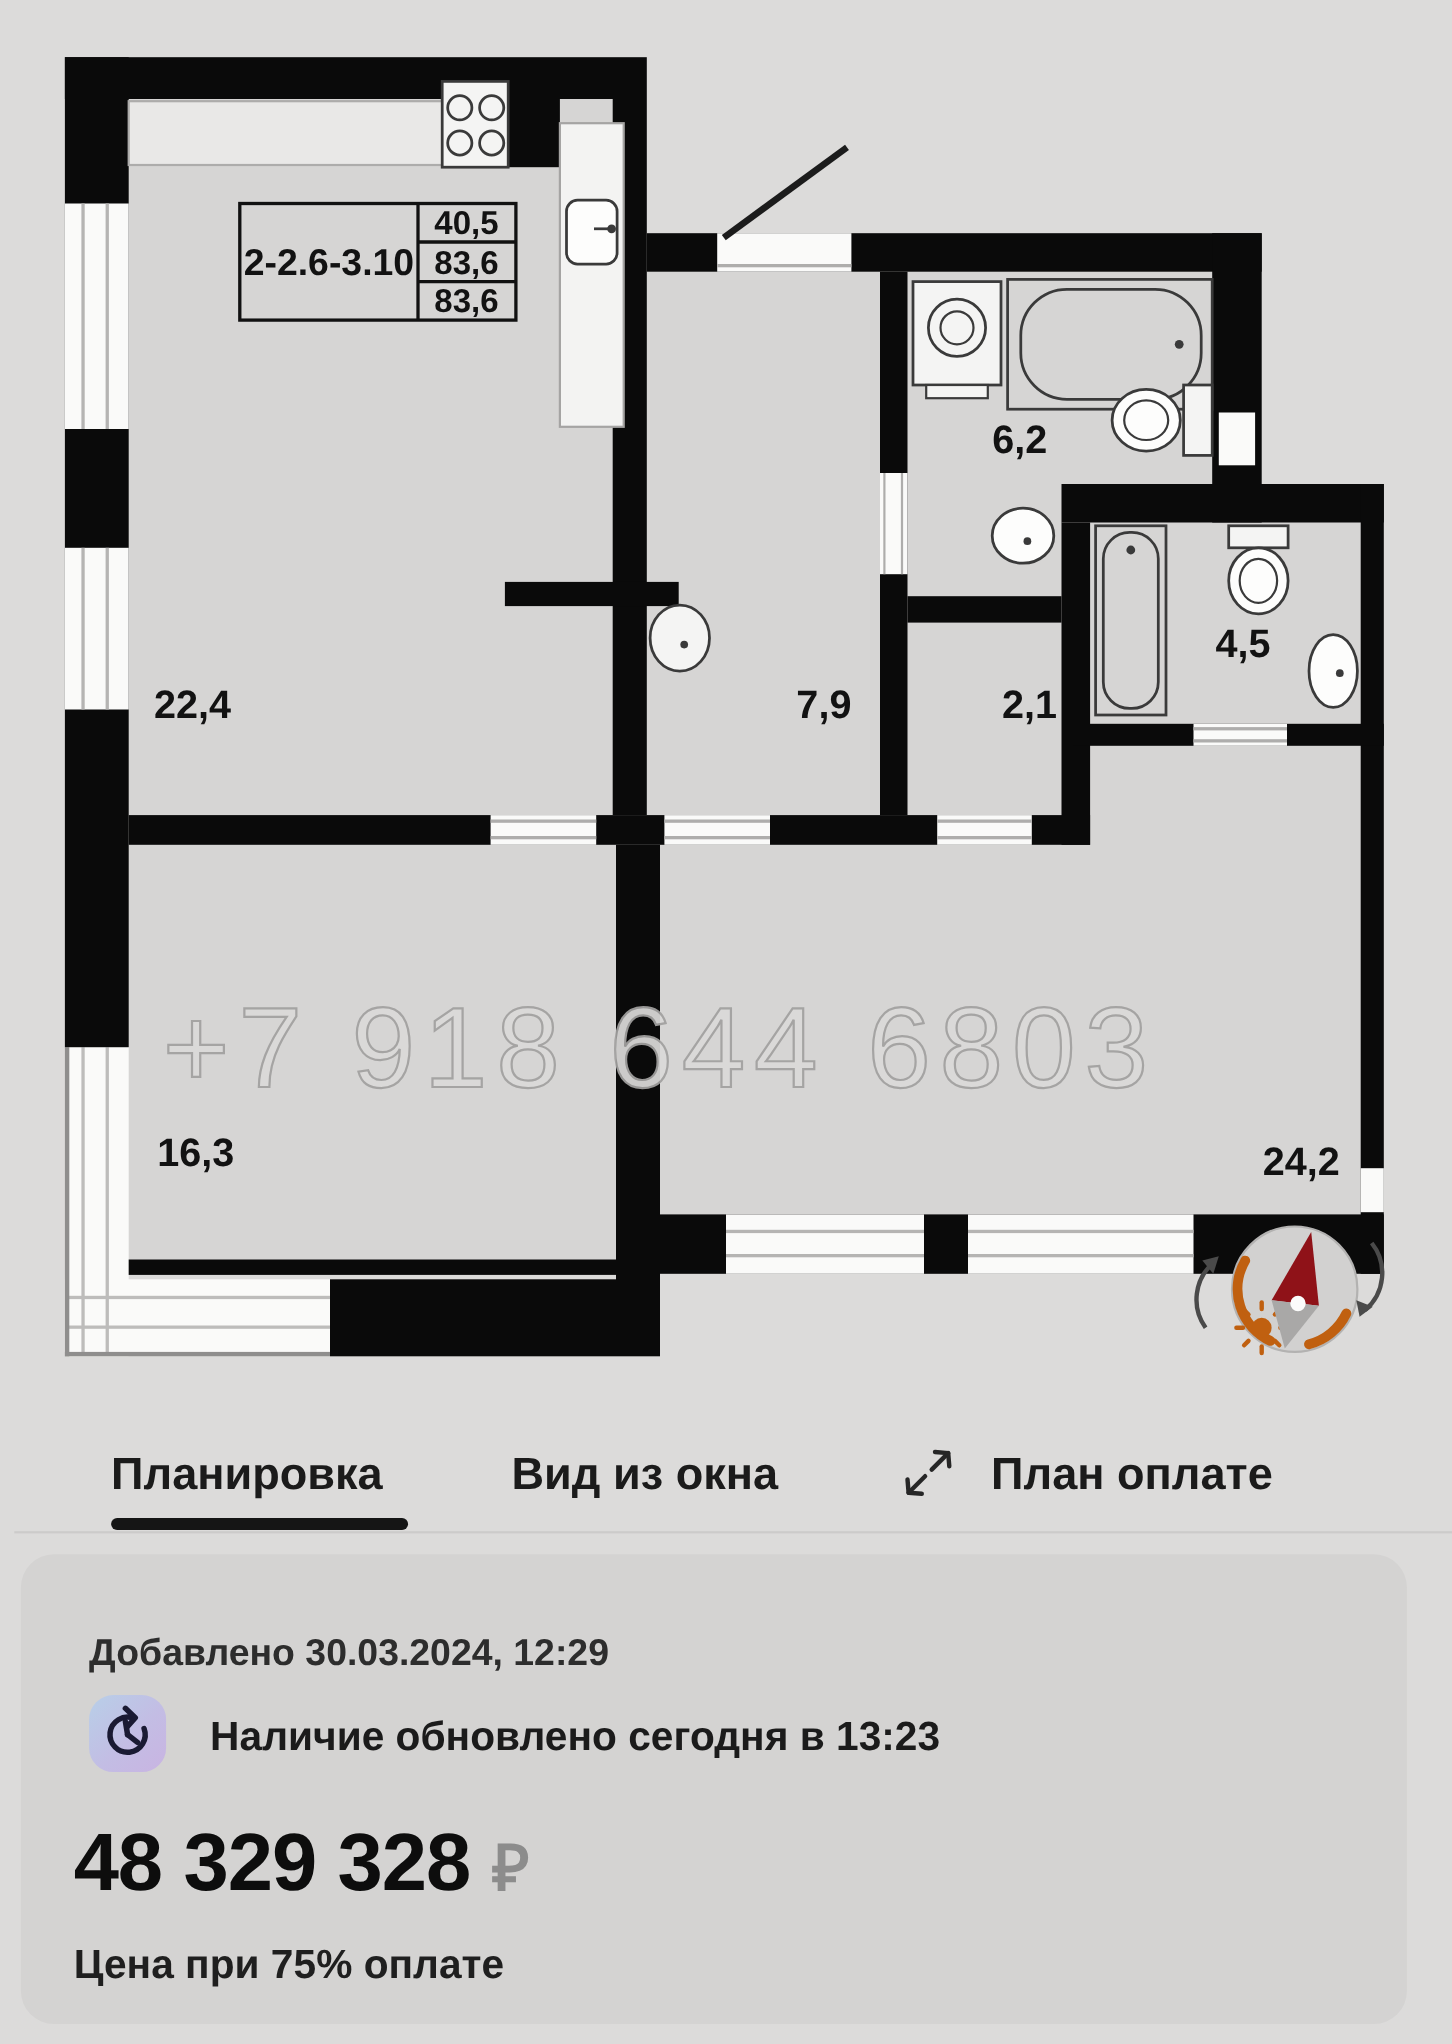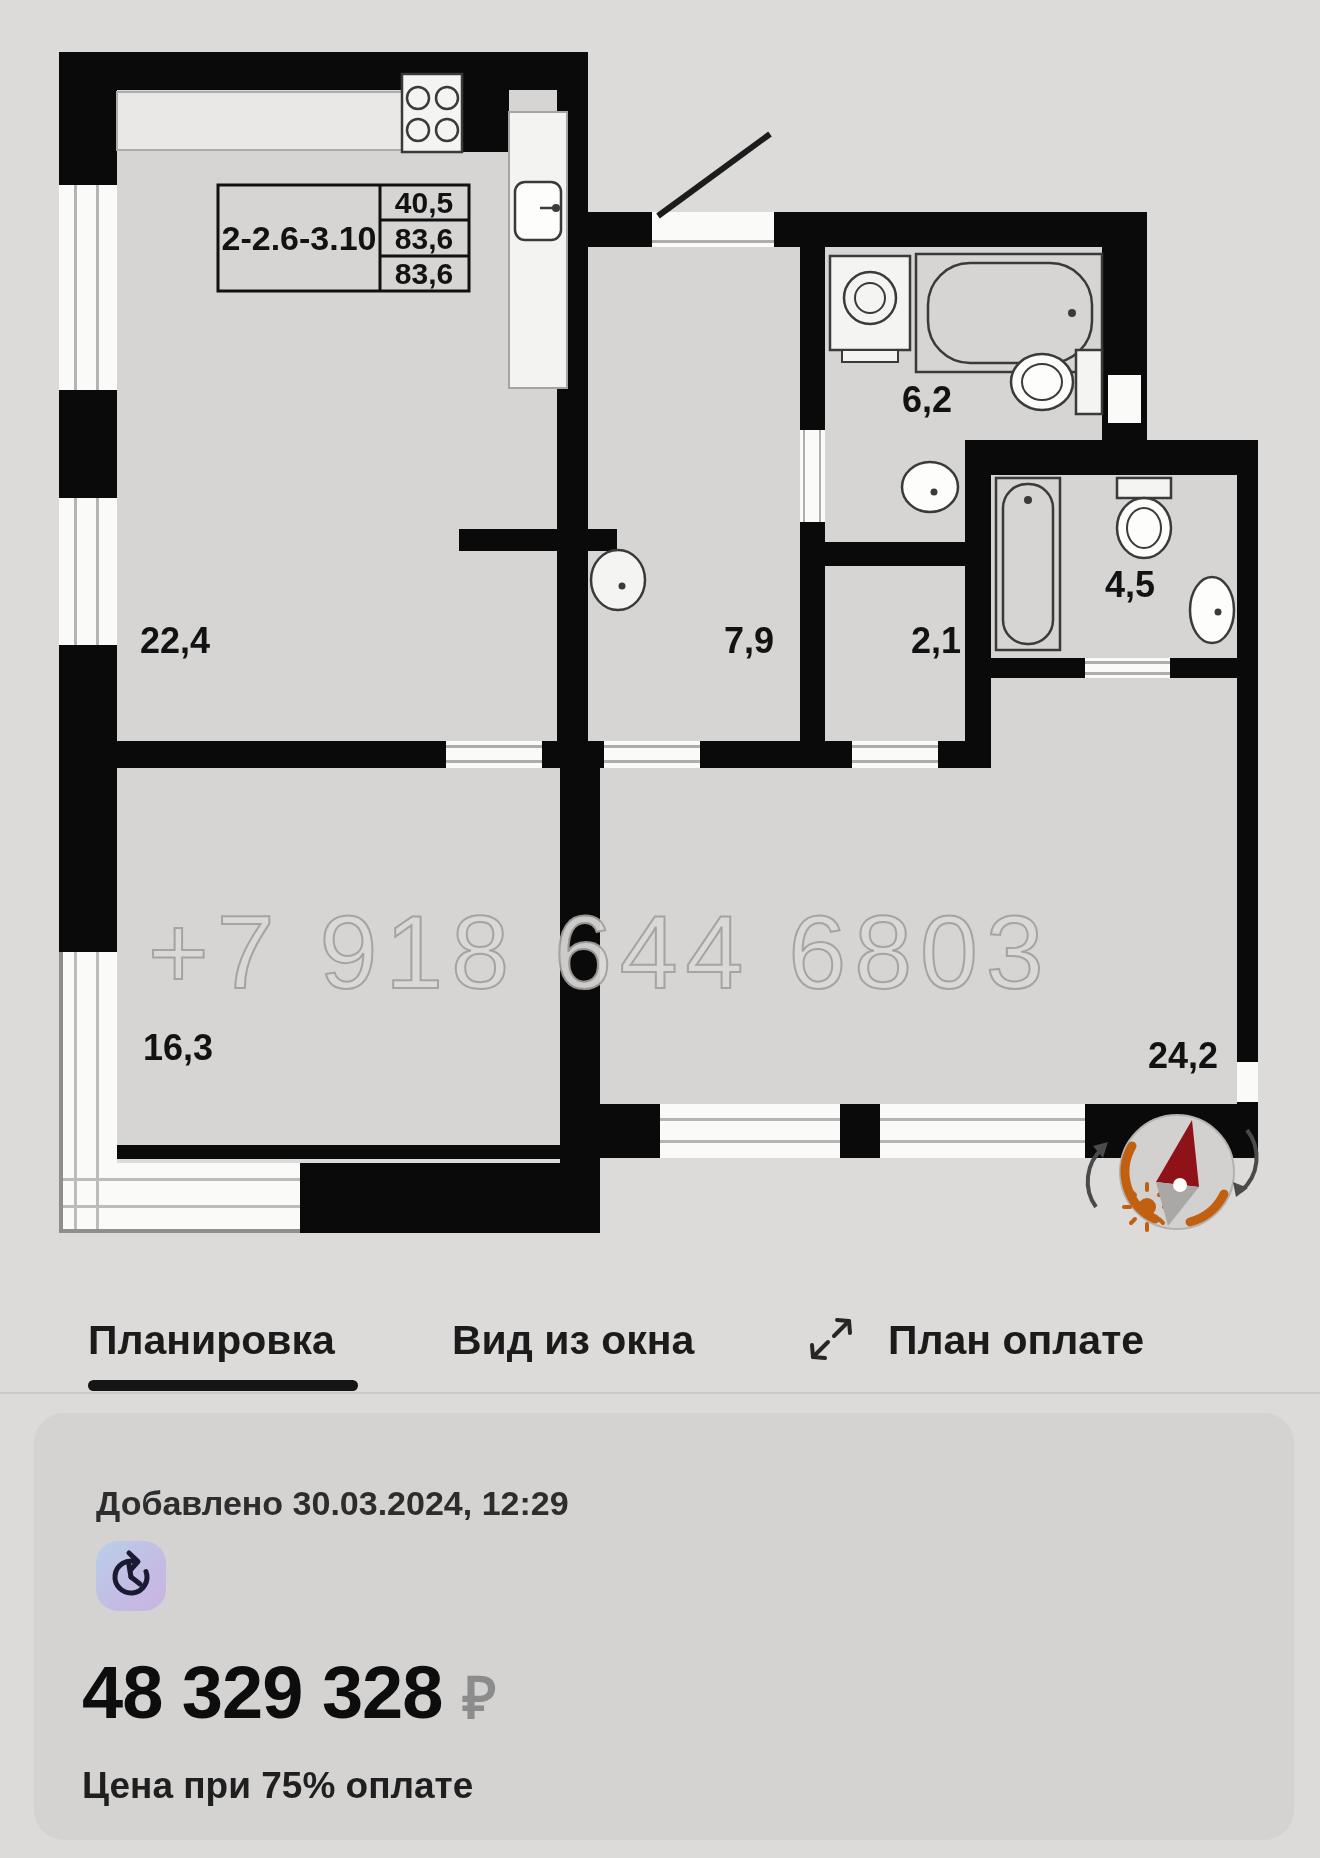--- a/index.html
+++ b/index.html
@@ -15,38 +15,38 @@
   .room-label{font:700 36px "Liberation Sans",sans-serif;fill:#121212;}
   .unit-id{font:700 34px "Liberation Sans",sans-serif;fill:#121212;}
   .unit-val{font:700 30px "Liberation Sans",sans-serif;fill:#121212;}
   .watermark-text{
     font:400 104px "Liberation Sans",sans-serif;
     fill:#dbdad9;stroke:#a2a1a0;stroke-width:2px;
     letter-spacing:8px;opacity:.93;
   }
 
   
-  .tabbar{position:absolute;left:0;top:1300px;width:1135px;height:113px;}
+  .tabbar{position:absolute;left:13px;top:1300px;width:1135px;height:113px;}
   .tab{
     position:absolute;top:18px;font:700 41px/44px "Liberation Sans",sans-serif;
     color:#1b1b1b;white-space:nowrap;cursor:pointer;
   }
   .tab-planirovka{left:88px;}
   .tab-vid{left:452px;}
   .tab-plan-etazha{left:888px;}
   .expand-ico{position:absolute;left:806px;top:14px;width:50px;height:50px;cursor:pointer;}
   .tab-underline{
     position:absolute;left:88px;top:80px;width:270px;height:11px;
     border-radius:6px;background:#151515;
   }
   .tab-divider{position:absolute;left:0;top:92px;width:1320px;height:2px;background:#cccbca;}
 
   
   .card{
-    position:absolute;left:34px;top:1413px;width:1260px;height:427px;
+    position:absolute;left:19px;top:1413px;width:1260px;height:427px;
     background:#d4d3d2;border-radius:30px;
   }
   .added{
     position:absolute;left:62px;top:70px;
     font:700 34px/40px "Liberation Sans",sans-serif;color:#2d2d2d;
   }
   .avail-ico{
     position:absolute;left:62px;top:128px;width:70px;height:70px;border-radius:22px;
     background:linear-gradient(135deg,#b8cfe8 0%,#c3bde4 55%,#c9b4e2 100%);
   }
@@ -296,20 +296,21 @@
     <div class="avail-ico">
       <svg width="70" height="70" viewBox="0 0 70 70">
         <g stroke="#1a1a33" stroke-width="5" fill="none" stroke-linecap="round" stroke-linejoin="round">
           <path d="M 40.5,21 A 16,16 0 1 0 50,30.5"></path>
           <path d="M 33,12 L 42,20.5 L 34.5,29"></path>
           <line x1="35" y1="36" x2="33" y2="24"></line>
           <line x1="35" y1="36" x2="44" y2="43"></line>
         </g>
       </svg>
     </div>
+    <div class="avail-text">Наличие обновлено сегодня в 13:23</div>
 
     <div class="price-row">
       <span class="price">48 329 328</span>
       <span class="rub">₽</span>
     </div>
 
     <div class="price-note">Цена при 75% оплате</div>
   </div>
 
 </div>

